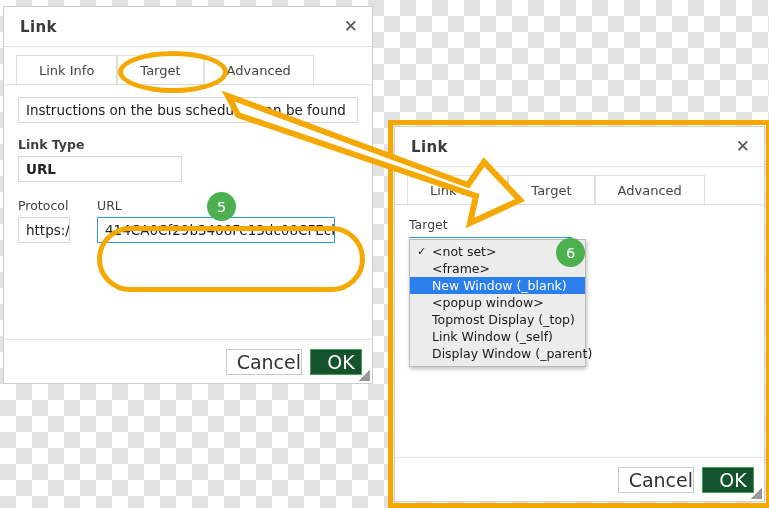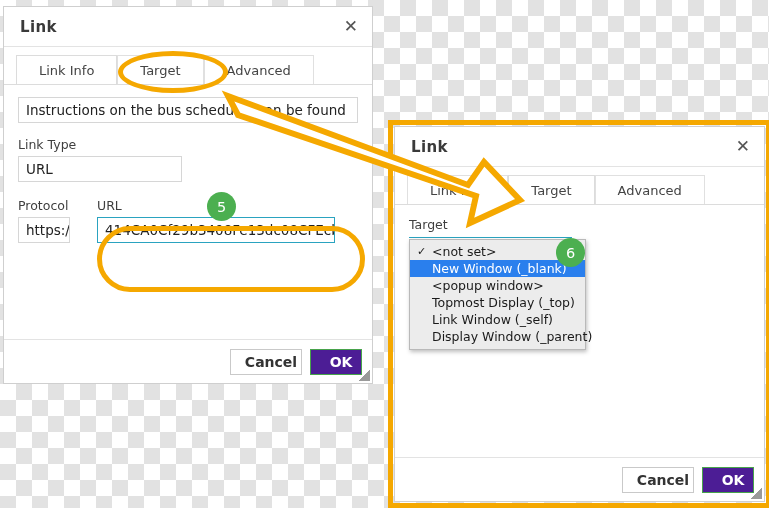--- a/index.html
+++ b/index.html
@@ -81,36 +81,36 @@
   .txt.focus{border:1px solid #2aa3c0;}
 
   
   .dlg-foot{
     flex:0 0 44px;height:44px;
     border-top:1px solid #e3e3e3;
     display:flex;align-items:center;justify-content:flex-end;
     padding:0 10px 0 0;gap:8px;box-sizing:border-box;position:relative;
   }
   .btn{
-    font-size:14px;font-weight:bold;
+    font-size:19px;font-weight:normal;
     height:26px;min-width:72px;
     display:flex;align-items:center;justify-content:center;
     box-sizing:border-box;cursor:pointer;padding-left:10px;
   }
   .btn-cancel{background:#fff;border:1px solid #c9c9c9;color:#333;}
-  .btn-ok{background:#4c1d95;border:1px solid #47a34b;color:#fff;min-width:52px;}
+  .btn-ok{background:#14532d;border:1px solid #47a34b;color:#fff;min-width:52px;}
   .resize-grip{
     position:absolute;right:2px;bottom:2px;width:11px;height:11px;
     background:linear-gradient(135deg,transparent 0 48%,#9a9a9a 48% 100%);
   }
 
   
   #dlg1{left:3px;top:6px;width:370px;height:378px;}
   #dlg1 .dlg-body{padding-top:12px;}
-  .row-lt{margin-top:14px;}
+  .row-lt{margin-top:14px;font-weight:bold;}
   #linktype-input{width:164px;}
   .row-proto{margin-top:16px;display:flex;gap:27px;align-items:flex-start;}
   #protocol-input{width:52px;}
   #url-input{width:238px;}
 
   
   #dlg2{left:394px;top:126px;width:371px;height:376px;}
   #dlg2outline{
     position:absolute;left:388px;top:120px;width:383px;height:388px;
     border:5px solid #f5a800;box-sizing:border-box;
@@ -223,20 +223,23 @@
 
   <div class="dlg-body">
     <div class="fld-label">Target</div>
     <div class="ddwrap">
       <div class="dd-underline"></div>
       <div class="dd-list">
         <div class="dd-item">
           <span class="chk">✓</span>
           <span>&lt;not set&gt;</span>
         </div>
+        <div class="dd-item">
+          <span>&lt;frame&gt;</span>
+        </div>
         <div class="dd-item sel">
           <span>New Window (_blank)</span>
         </div>
         <div class="dd-item">
           <span>&lt;popup window&gt;</span>
         </div>
         <div class="dd-item">
           <span>Topmost Display (_top)</span>
         </div>
         <div class="dd-item">

